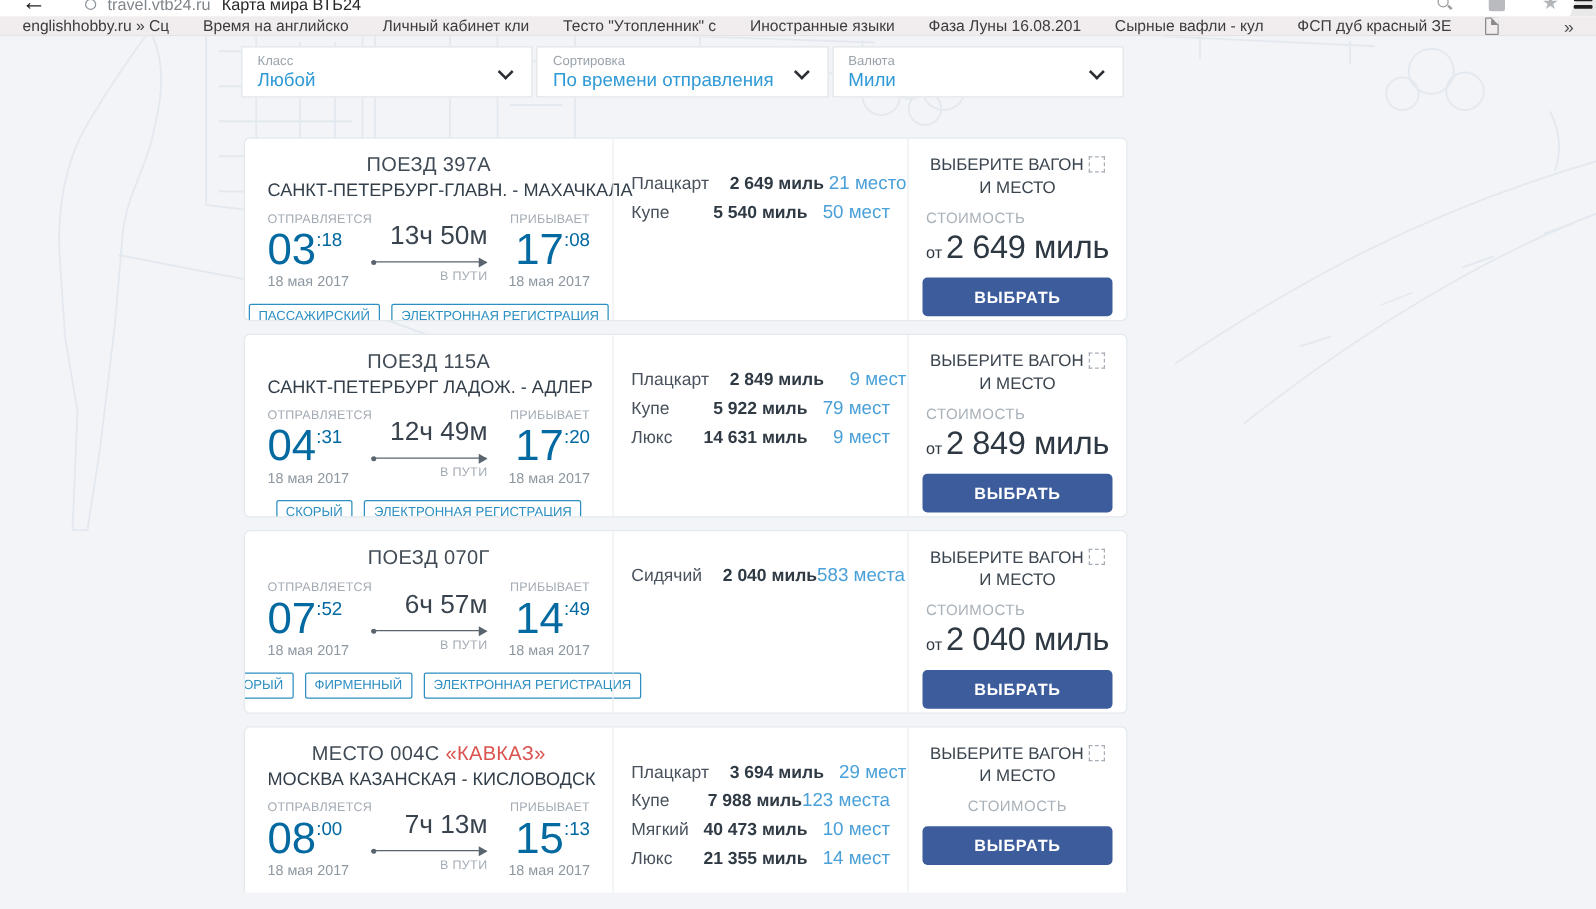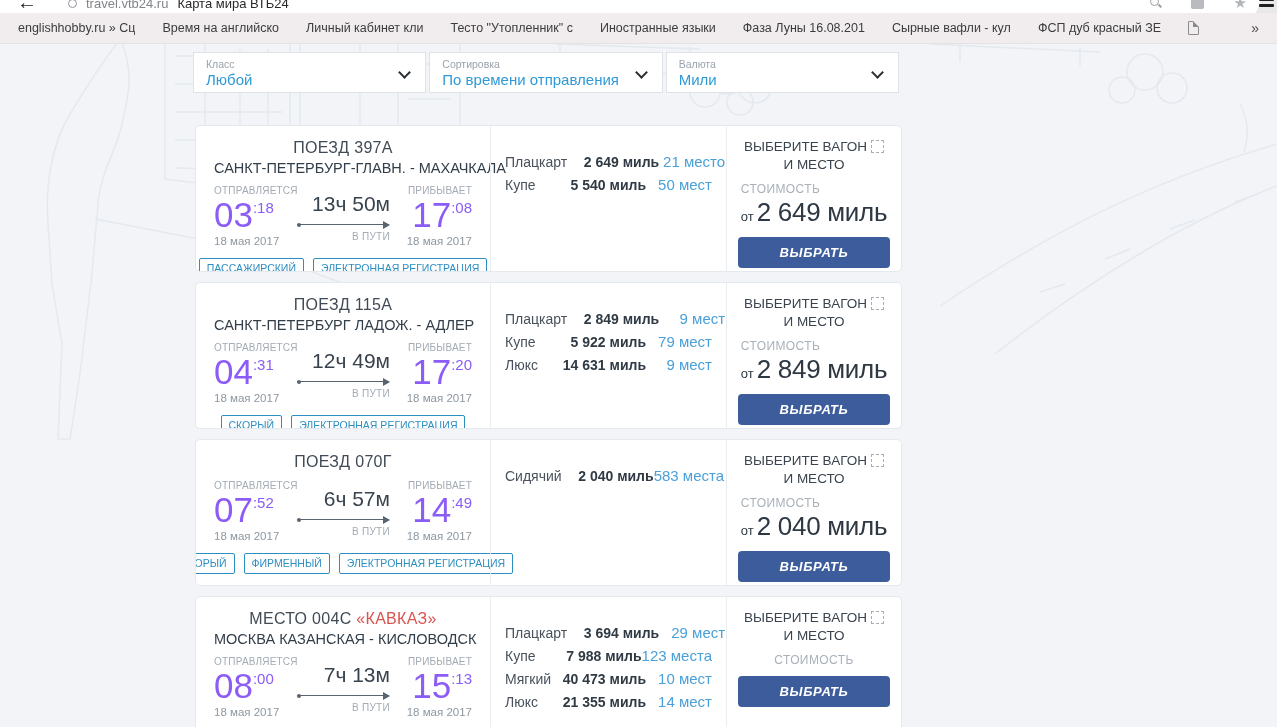--- a/index.html
+++ b/index.html
@@ -19,21 +19,21 @@
     border:1.6px solid #9a9da1; border-radius:50%; }
   .magnifier::after { content:''; position:absolute; left:8px; top:8px; width:4px; height:1.8px;
     background:#9a9da1; transform:rotate(45deg); }
   .ext-square { width:13px; height:13px; background:#b9bbbe; border-radius:2px; }
   .star-icon { font-size:15px; color:#b3b6b9; line-height:1; }
   .tab-slant { position:absolute; right:0; top:-8px; width:24px; height:28px; background:#e9e9ea;
     transform:skewX(-22deg); transform-origin:bottom; }
   .hamburger { position:absolute; right:3px; top:-2px; width:15px; }
   .hamburger i { display:block; height:3px; background:#1f1f1f; border-radius:1px; margin-bottom:3px; }
 
-  .bookmarks-bar { height:31px; background:#f1edee; border-bottom:1px solid #e5e2e3;
+  .bookmarks-bar { height:16px; background:#f1edee; border-bottom:1px solid #e5e2e3;
     display:flex; align-items:center; padding:0 18px; gap:27px; white-space:nowrap; }
   .bookmark { font-size:12.5px; color:#3c3c3c; overflow:hidden; }
   .page-doc-icon { width:11px; height:14px; border:1.3px solid #8a8a8a; border-radius:1px;
     position:relative; flex:0 0 auto; background:#f1edee; }
   .page-doc-icon::before { content:''; position:absolute; right:-1px; top:-1px;
     border:3px solid #f1edee; border-left-color:#8a8a8a; border-bottom-color:#8a8a8a; }
   .bm-more { margin-left:auto; font-size:14px; color:#4a4a4a; }
 
   
   .page { position:relative; height:685px; background:#f2f4f7; overflow:hidden; }
@@ -53,21 +53,21 @@
     height:147px; overflow:hidden; flex:0 0 auto; }
 
   .col-left { width:294px; padding:13px 18px 0; }
   .train-no { text-align:center; font-size:16px; color:#414b55; letter-spacing:.3px; }
   .train-no .red { color:#d9534f; }
   .route { text-align:center; font-size:14.5px; color:#323e49; margin-top:3px; white-space:nowrap; }
   .timeline { display:flex; margin-top:9px; }
   .tl-end { width:72px; }
   .tl-end.right { text-align:right; }
   .tl-label { font-size:10px; color:#a3abb4; letter-spacing:.2px; }
-  .big-time { font-size:35px; color:#8b5cf6; line-height:1.0; margin-top:1px; white-space:nowrap; }
+  .big-time { font-size:35px; color:#0369a1; line-height:1.0; margin-top:1px; white-space:nowrap; }
   .big-time .mins { font-size:15px; vertical-align:14px; letter-spacing:0; }
   .tl-date { font-size:11.5px; color:#8d97a0; margin-top:3px; white-space:nowrap; }
   .tl-mid { flex:1; text-align:right; padding:0 10px; }
   .duration { font-size:21px; color:#39434e; margin-top:7px; white-space:nowrap; }
   .arrowline { position:relative; height:1px; background:#5a646e; margin:8px 1px 6px; }
   .arrowline::before { content:''; position:absolute; left:0; top:-1.5px; width:4px; height:4px;
     background:#5a646e; border-radius:50%; }
   .arrowline::after { content:''; position:absolute; right:-1px; top:-3.5px; width:0; height:0;
     border-left:7px solid #5a646e; border-top:4px solid transparent; border-bottom:4px solid transparent; }
   .in-way { font-size:10px; color:#a3abb4; letter-spacing:.3px; }
@@ -85,21 +85,21 @@
   .choose-line { font-size:13.5px; color:#3a444e; line-height:1.3; }
   .img-placeholder { display:inline-block; width:13px; height:13px; border:1px dashed #a7aeb6;
     vertical-align:-2px; margin-left:4px; }
   .price-box { width:fit-content; margin:9px auto 0; text-align:left; }
   .cost-label { font-size:12px; color:#a9b1b9; letter-spacing:.4px; }
   .min-price { margin-top:1px; white-space:nowrap; color:#2e3843; }
   .min-price .ot { font-size:13px; margin-right:3px; }
   .min-price .val { font-size:26px; letter-spacing:-0.3px; }
   .select-btn { display:block; width:152px; height:31px; margin:9px auto 0; background:#3d5c9c;
     border:none; border-radius:4px; color:#fff; font-size:13px; font-weight:bold;
-    letter-spacing:.6px; cursor:pointer; font-family:"Liberation Sans", sans-serif;font-style:italic; }
+    letter-spacing:.6px; cursor:pointer; font-family:"Liberation Sans", sans-serif; }
 </style>
 </head>
 <body>
 
 <div class="chrome-top">
   <span class="back-arrow">←</span>
   <div class="omni">
     <span class="reload-circle"></span>
     <span class="omni-url">travel.vtb24.ru</span>
     <span class="omni-title">Карта мира ВТБ24</span>

